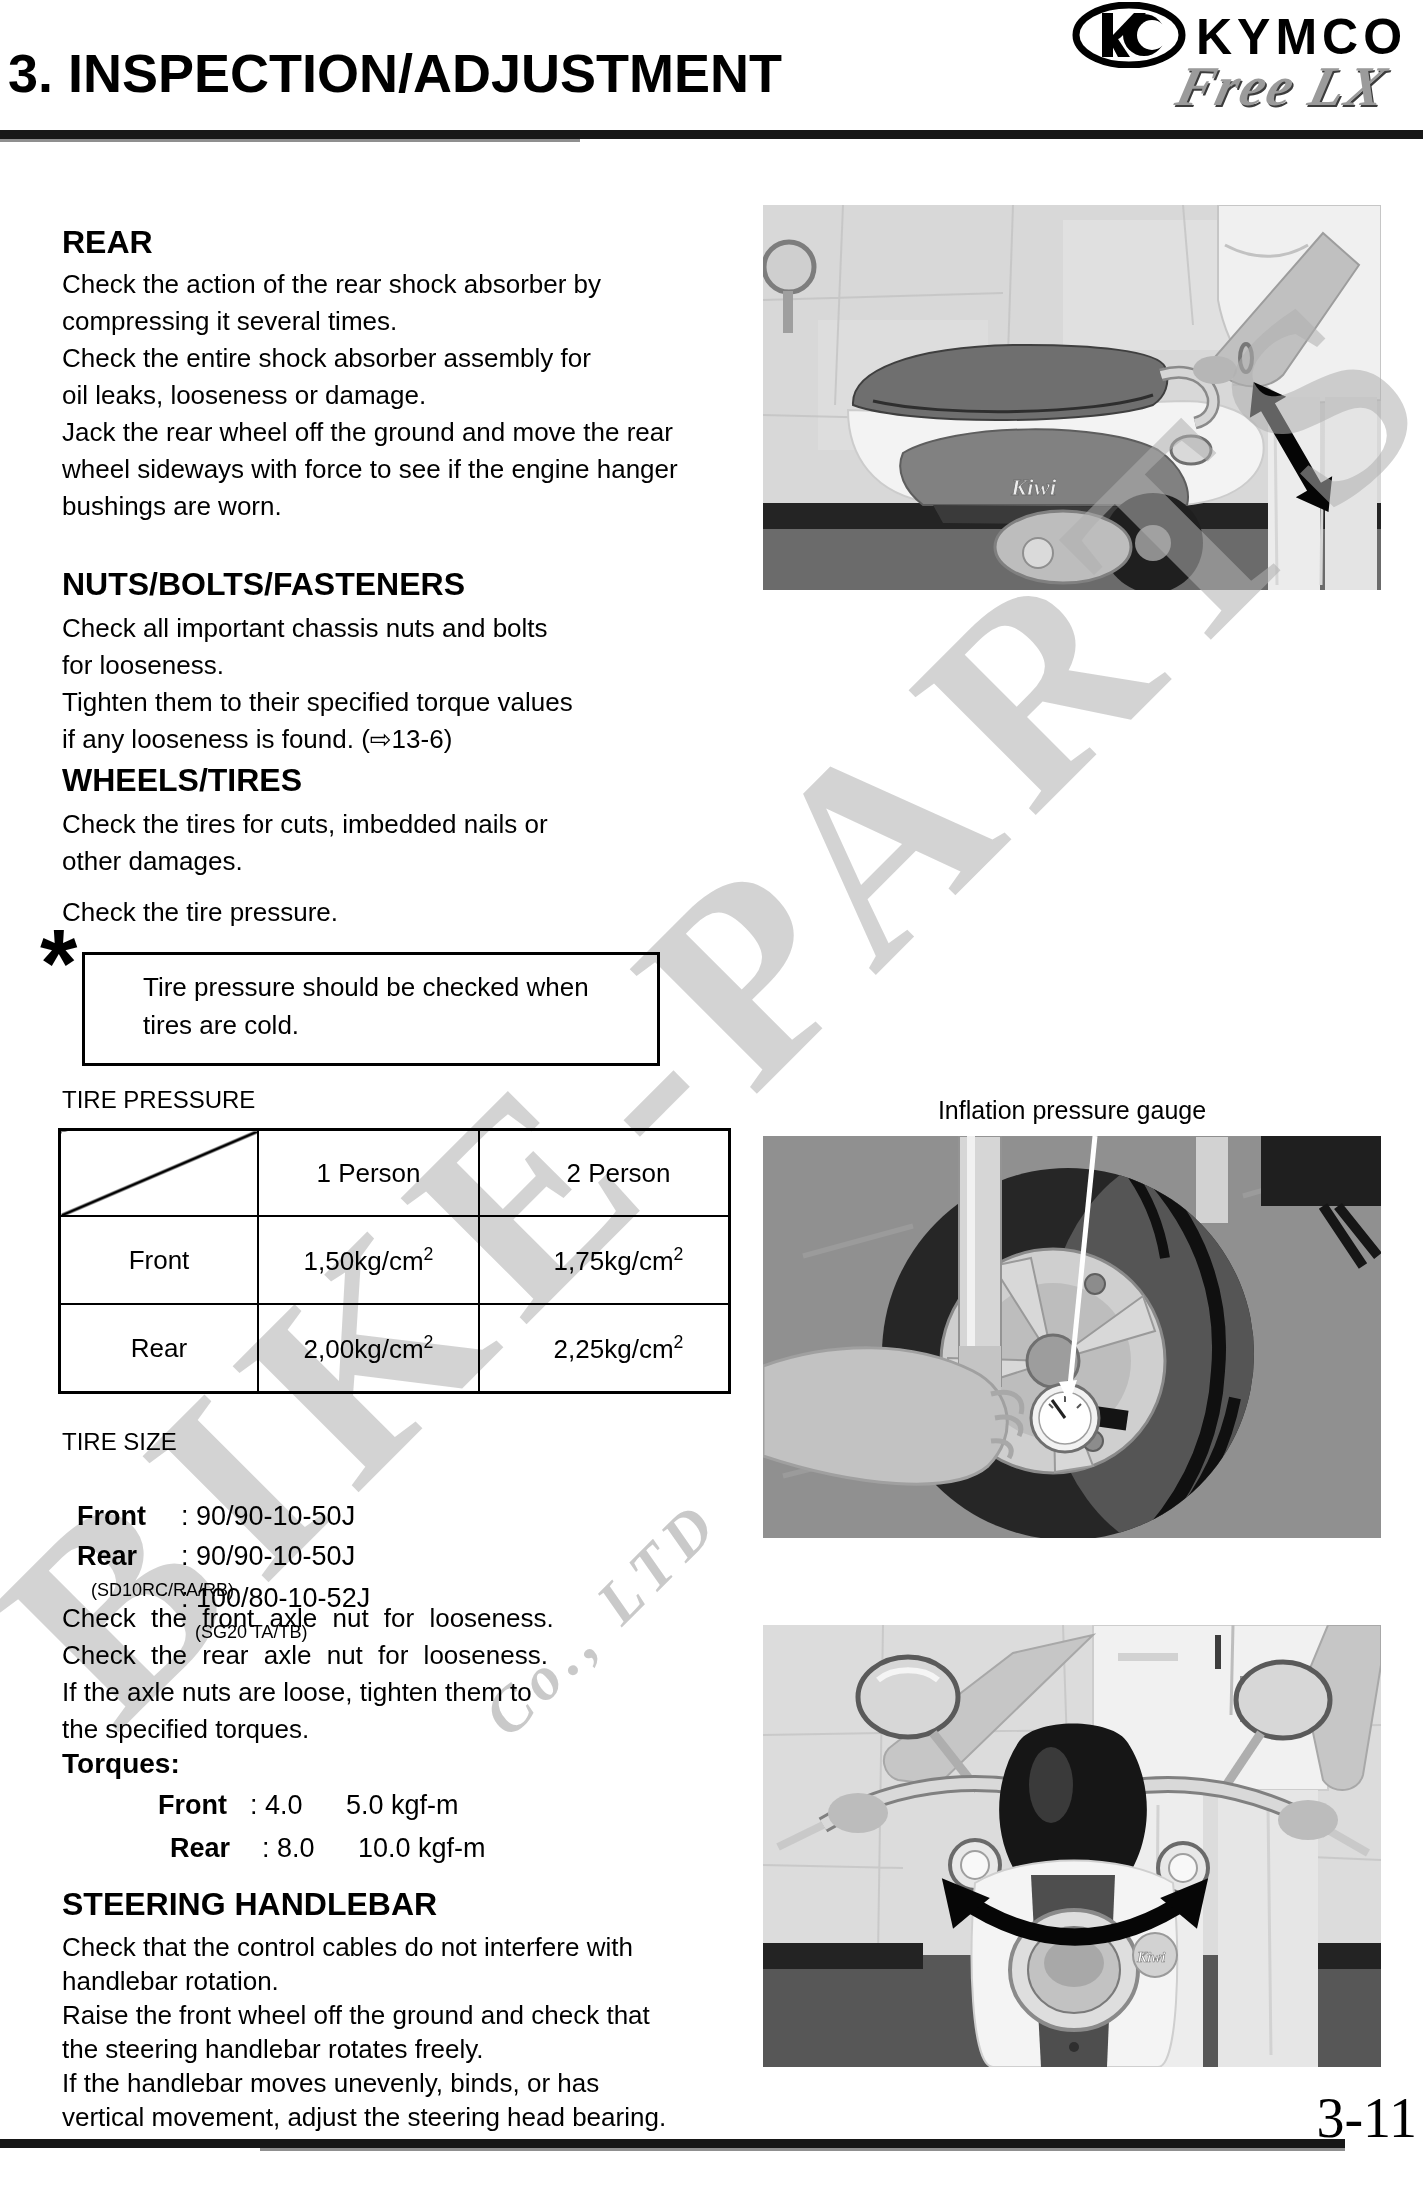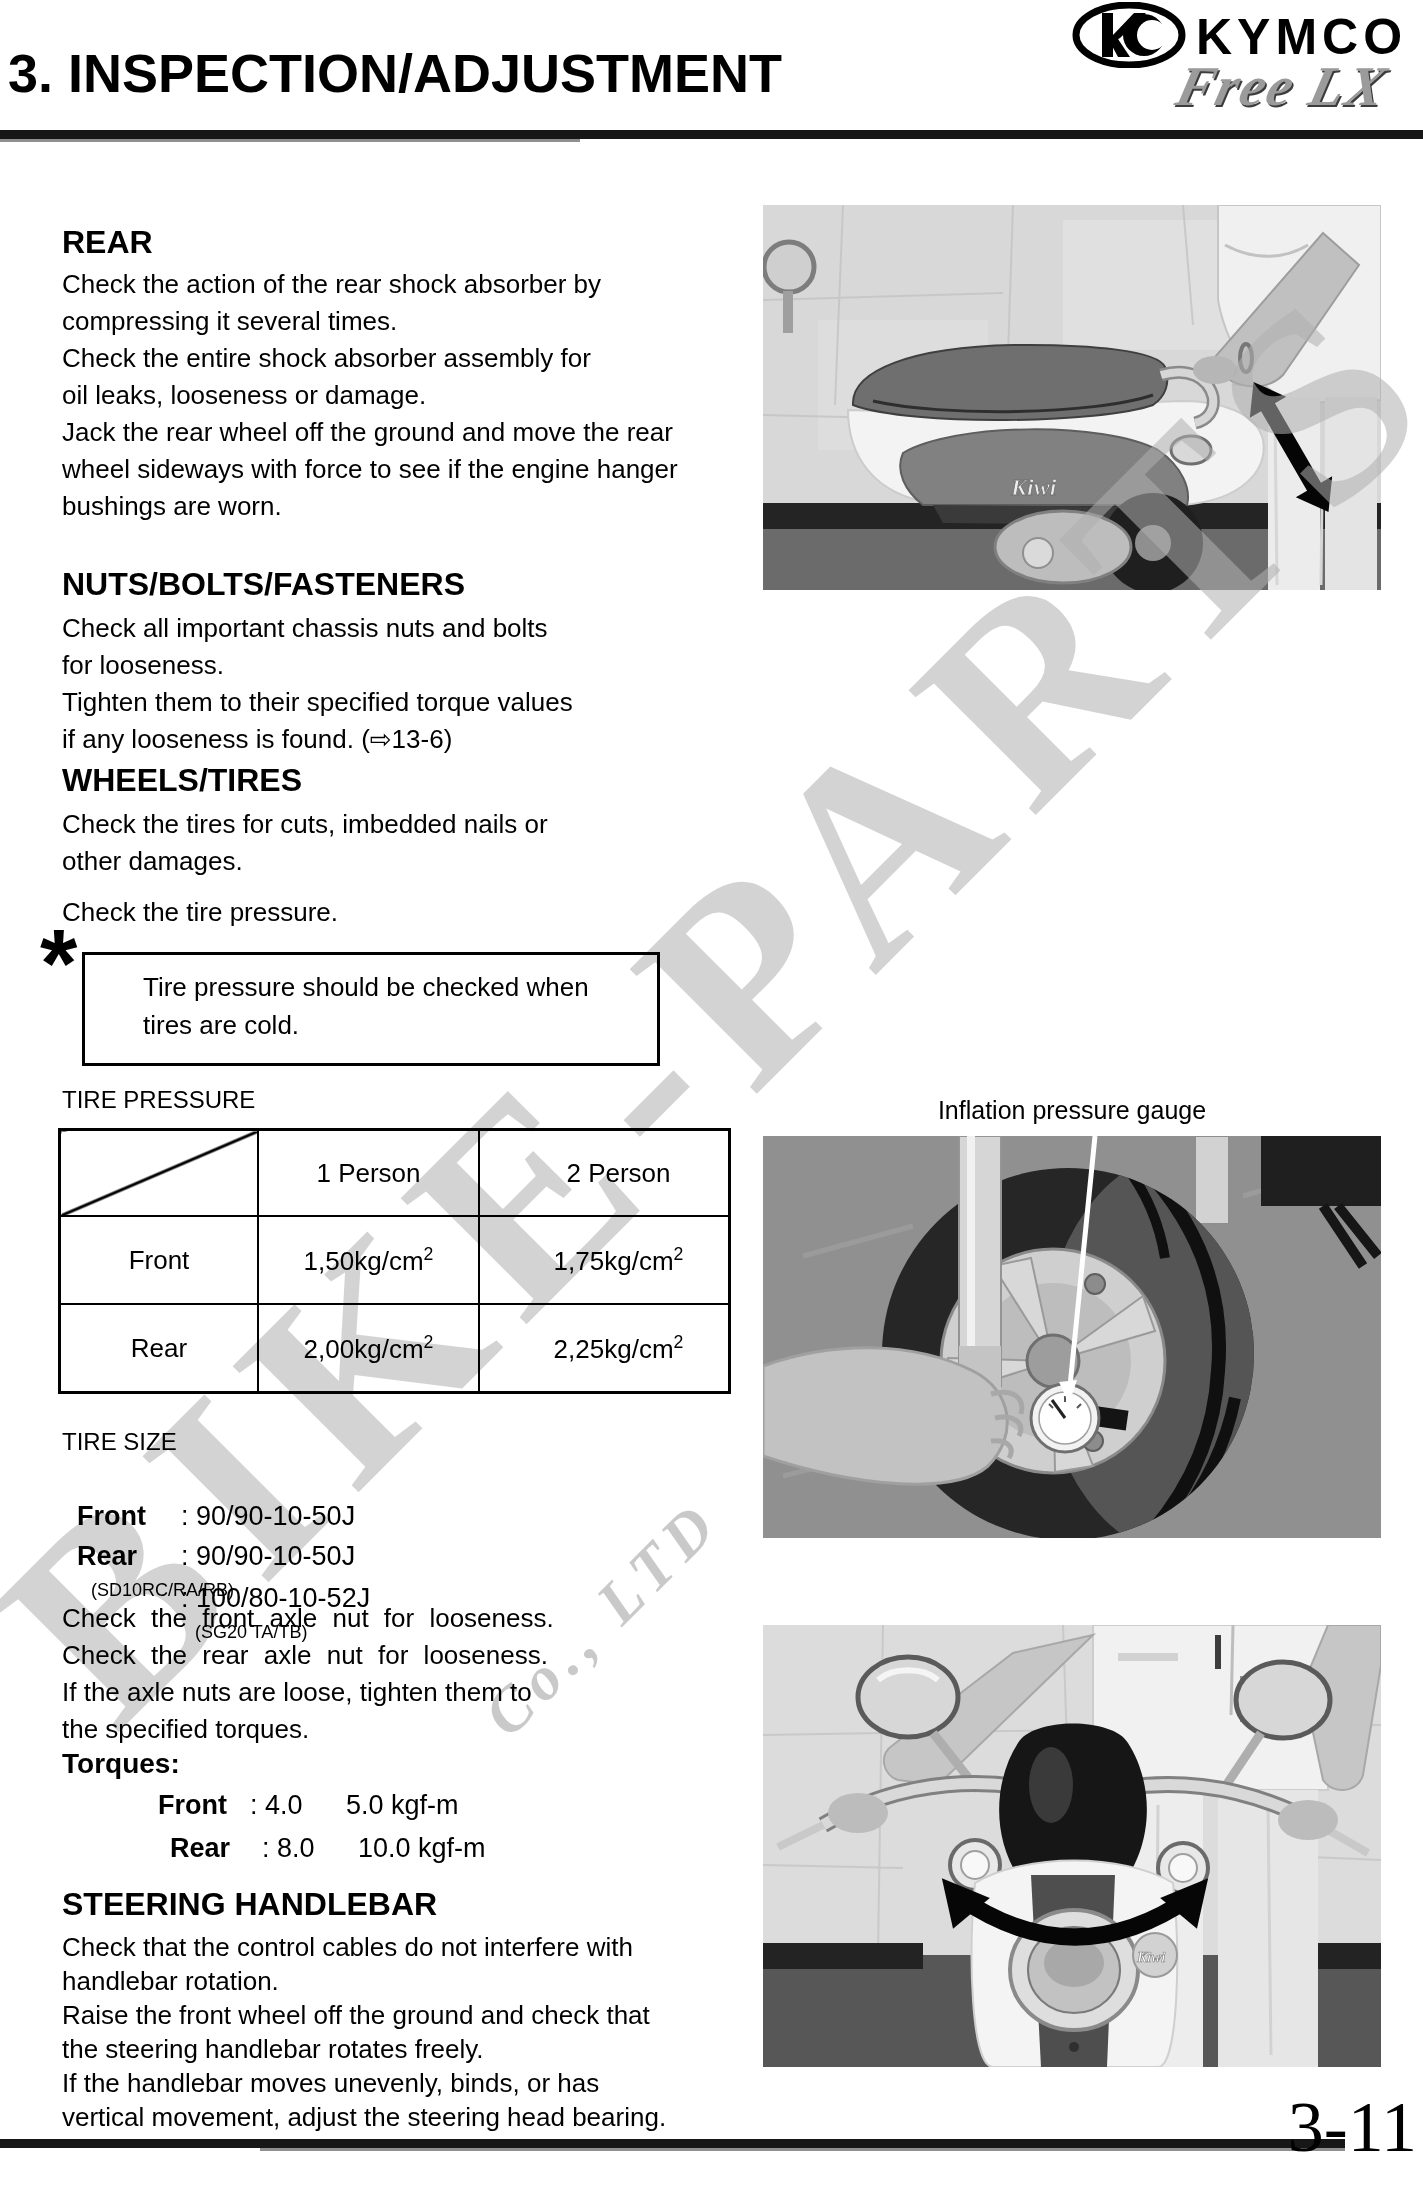--- a/index.html
+++ b/index.html
@@ -45,21 +45,21 @@
   sup{font-size:68%;}
   .bold{font-weight:bold;}
   .ts-line{font-size:27px;white-space:pre;}
   .ts-note{font-size:18px;margin-top:24px;}
   .torq-label{font-weight:bold;font-size:27px;display:inline-block;width:92px;}
   .torq-v1{font-size:27px;display:inline-block;width:96px;white-space:pre;}
   .torq-v2{font-size:27px;white-space:pre;}
   .figlabel{font-size:25px;text-align:center;width:618px;}
   .pagenum{
     font-family:"Liberation Serif","DejaVu Serif",serif;
-    font-size:72px;white-space:nowrap;text-align:center;
+    font-size:56px;white-space:nowrap;text-align:center;
   }
   .wm-main{
     font-family:"Liberation Serif","DejaVu Serif",serif;font-weight:bold;
     font-size:272px;letter-spacing:26px;color:#b0b0b0;opacity:0.55;
     transform:rotate(-45deg);transform-origin:left top;white-space:nowrap;
   }
   .wm-sub{
     font-family:"Liberation Serif","DejaVu Serif",serif;font-style:italic;font-weight:bold;
     font-size:62px;letter-spacing:8px;color:#b8b8b8;opacity:0.75;
     transform:rotate(-45deg);transform-origin:left top;white-space:nowrap;

